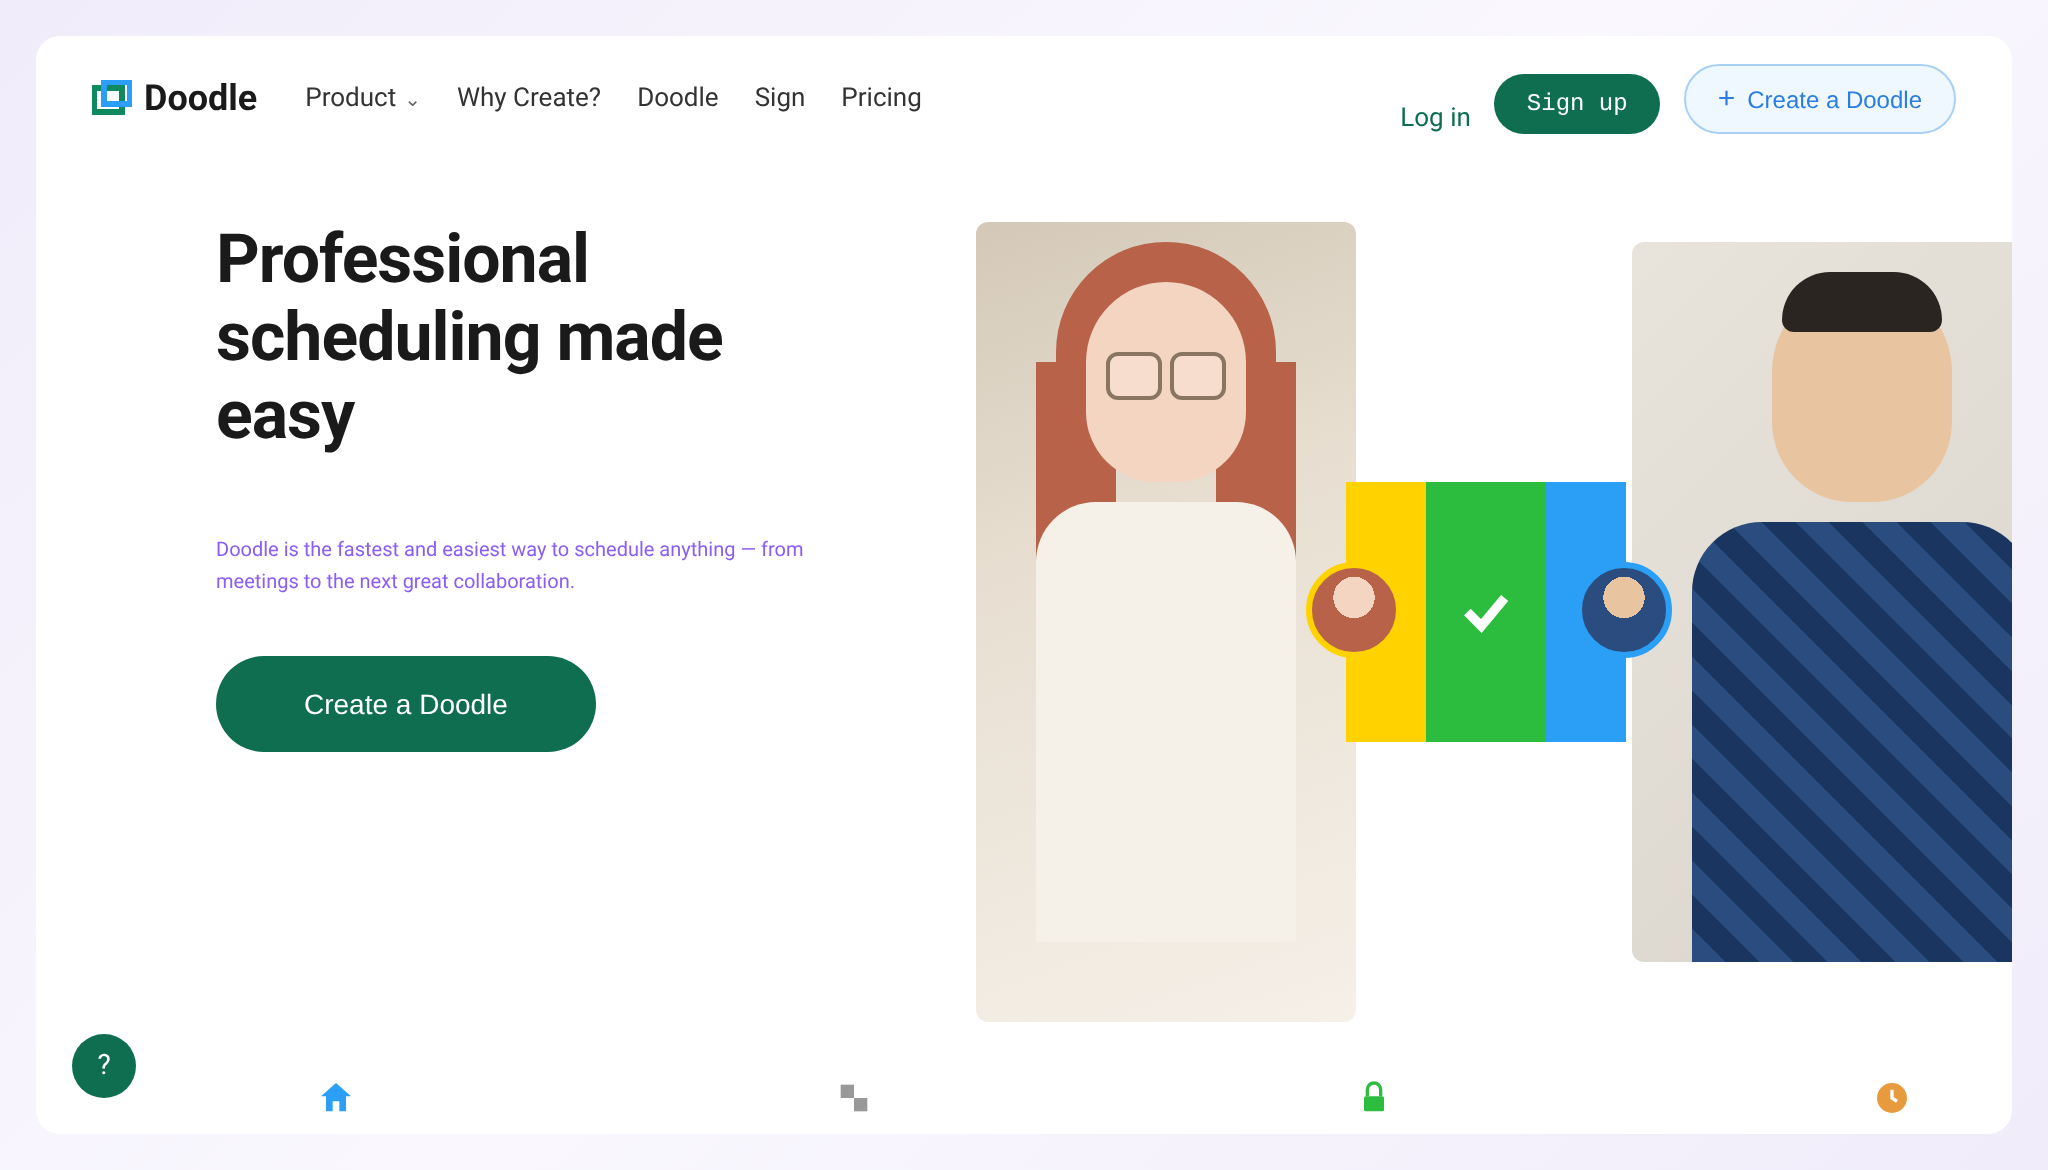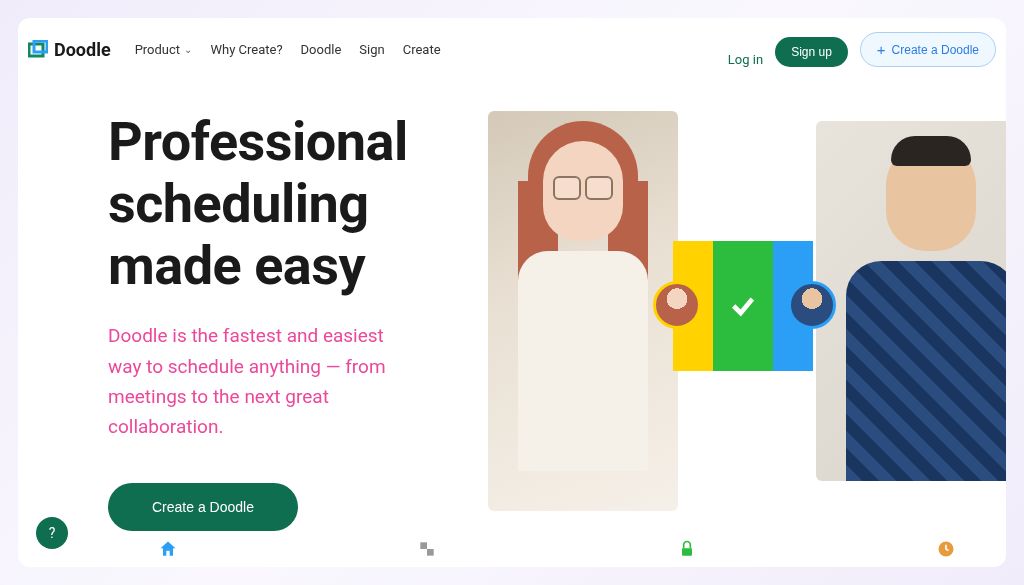--- a/index.html
+++ b/index.html
@@ -19,21 +19,21 @@
       background: #fff;
       margin: 18px;
       border-radius: 12px;
       height: 549px;
       position: relative;
       overflow: hidden;
     }
     .header {
       display: flex;
       align-items: center;
-      padding: 14px 10px;
+      padding: 14px 28px;
       gap: 24px;
     }
     .logo {
       display: flex;
       align-items: center;
       gap: 6px;
     }
     .logo-icon {
       width: 20px;
       height: 20px;
@@ -77,20 +77,21 @@
       cursor: pointer;
     }
     .signup-btn {
       background: #0f6e4f;
       color: #fff;
       border: none;
       border-radius: 20px;
       padding: 8px 16px;
       font-size: 12px;
       cursor: pointer;
+      font-family: Liberation Mono, monospace;
     }
     .create-doodle-btn {
       background: #f0f8ff;
       color: #2b7de0;
       border: 1px solid #a8d0f5;
       border-radius: 20px;
       padding: 8px 16px;
       font-size: 12px;
       cursor: pointer;
       display: flex;
@@ -99,32 +100,32 @@
     }
     .hero {
       display: flex;
       padding: 30px 0 0 90px;
       gap: 40px;
     }
     .hero-text {
       flex: 0 0 330px;
     }
     .hero-title {
-      font-size: 54px;
+      font-size: 34px;
       font-weight: 700;
       line-height: 1.15;
       color: #1a1a1a;
-      margin-bottom: 24px;
+      margin-bottom: 40px;
       letter-spacing: -0.5px;
     }
     .hero-subtitle {
-      font-size: 19px;
+      font-size: 10px;
       line-height: 1.6;
-      color: #ec4899;
-      margin-bottom: 40px;
+      color: #8b5cf6;
+      margin-bottom: 28px;
       max-width: 300px;
     }
     .hero-cta {
       background: #0f6e4f;
       color: #fff;
       border: none;
       border-radius: 28px;
       padding: 16px 44px;
       font-size: 14px;
       cursor: pointer;
@@ -355,21 +356,21 @@
       <span class="logo-text">Doodle</span>
     </div>
     <nav class="nav">
       <div class="nav-item">
         <span>Product</span>
         <span class="chevron">⌄</span>
       </div>
       <div class="nav-item">Why Create?</div>
       <div class="nav-item">Doodle</div>
       <div class="nav-item">Sign</div>
-      <div class="nav-item">Create</div>
+      <div class="nav-item">Pricing</div>
     </nav>
     <div class="header-right">
       <span class="login-link">Log in</span>
       <button class="signup-btn">Sign up</button>
       <button class="create-doodle-btn">
         <span class="plus-icon">+</span>
         <span>Create a Doodle</span>
       </button>
     </div>
   </header>

